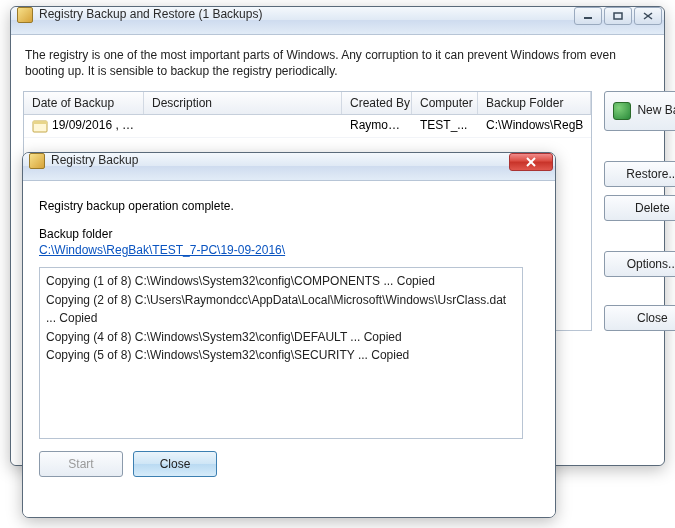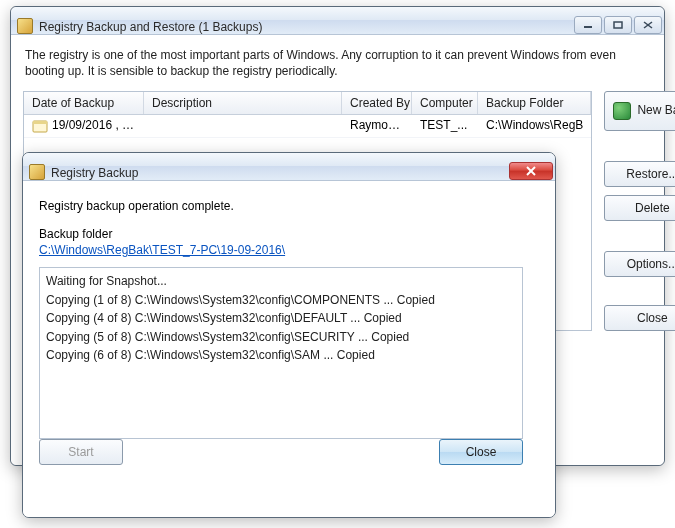--- a/index.html
+++ b/index.html
@@ -21,21 +21,21 @@
     box-shadow: 0 4px 16px rgba(0,0,0,0.25);
     display: flex;
     flex-direction: column;
   }
   .titlebar {
     height: 28px;
     background: linear-gradient(to bottom, #f4f8fc 0%, #dfe9f5 48%, #cfdcef 50%, #e2ecf7 100%);
     border-bottom: 1px solid #b7c5d6;
     border-radius: 6px 6px 0 0;
     display: flex;
-    align-items: flex-end;
+    align-items: flex-start;
     padding: 0 2px 0 6px;
     gap: 6px;
   }
   .titlebar .appicon {
     width: 16px; height: 16px;
     background: linear-gradient(135deg,#f7e08a,#d6a33a);
     border: 1px solid #9a7a2a;
     border-radius: 2px;
     position: relative;
     flex: 0 0 auto;
@@ -136,21 +136,21 @@
   .logbox {
     border: 1px solid #b8c4d3;
     height: 172px;
     overflow-y: scroll;
     padding: 4px 6px;
     line-height: 1.55;
     color: #222;
     background:#fff;
   }
   .dlg-btns {
-    display:flex; justify-content:space-between; gap:26px; 
+    display:flex; justify-content:flex-start; gap:10px; margin-top:12px;
   }
   .dlg-btns .btn { width: 84px; }
   
   .logbox::-webkit-scrollbar{width:16px}
   .logbox::-webkit-scrollbar-track{background:#eef1f5;border-left:1px solid #d4dbe4}
   .logbox::-webkit-scrollbar-thumb{background:linear-gradient(to bottom,#dbe3ed,#c3cedd);border:1px solid #aeb9c8;border-radius:2px}
 </style>
 </head>
 <body>
 
@@ -239,25 +239,24 @@
             <line x1="10" y1="1" x2="2" y2="9" stroke="#fff" stroke-width="2"></line>
           </svg>
       </div>
     </div>
   </div>
   <div class="client">
     <div class="msg">Registry backup operation complete.</div>
     <div class="label">Backup folder</div>
     <a class="link">C:\Windows\RegBak\TEST_7-PC\19-09-2016\</a>
     <div class="logbox" id="logbox">
-        <div>Waiting for Snapshot...</div>
         <div>Copying (1 of 8) C:\Windows\System32\config\COMPONENTS ... Copied</div>
+        <div>Copying (2 of 8) C:\Users\Raymondcc\AppData\Local\Microsoft\Windows\UsrClass.dat ... Copied</div>
         <div>Copying (4 of 8) C:\Windows\System32\config\DEFAULT ... Copied</div>
         <div>Copying (5 of 8) C:\Windows\System32\config\SECURITY ... Copied</div>
-        <div>Copying (6 of 8) C:\Windows\System32\config\SAM ... Copied</div>
       </div>
     <div class="dlg-btns">
       <div class="btn disabled">
           <span>Start</span>
         </div>
       <div class="btn primary">
           <span>Close</span>
         </div>
     </div>
   </div>

